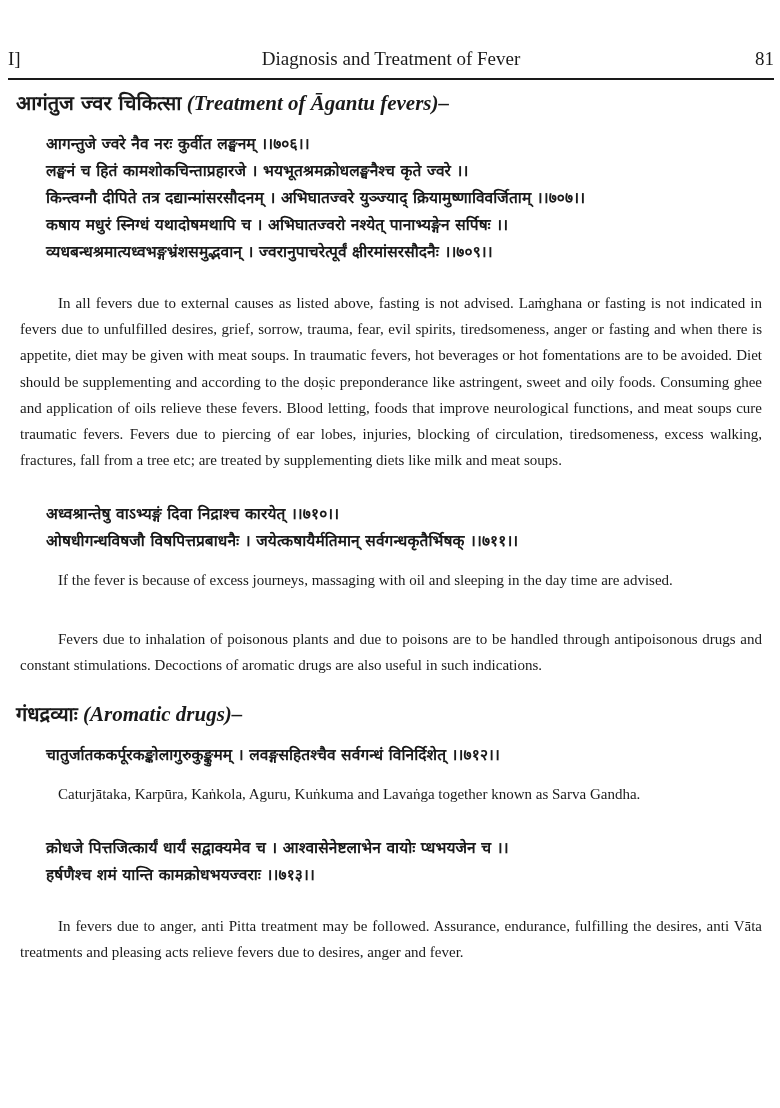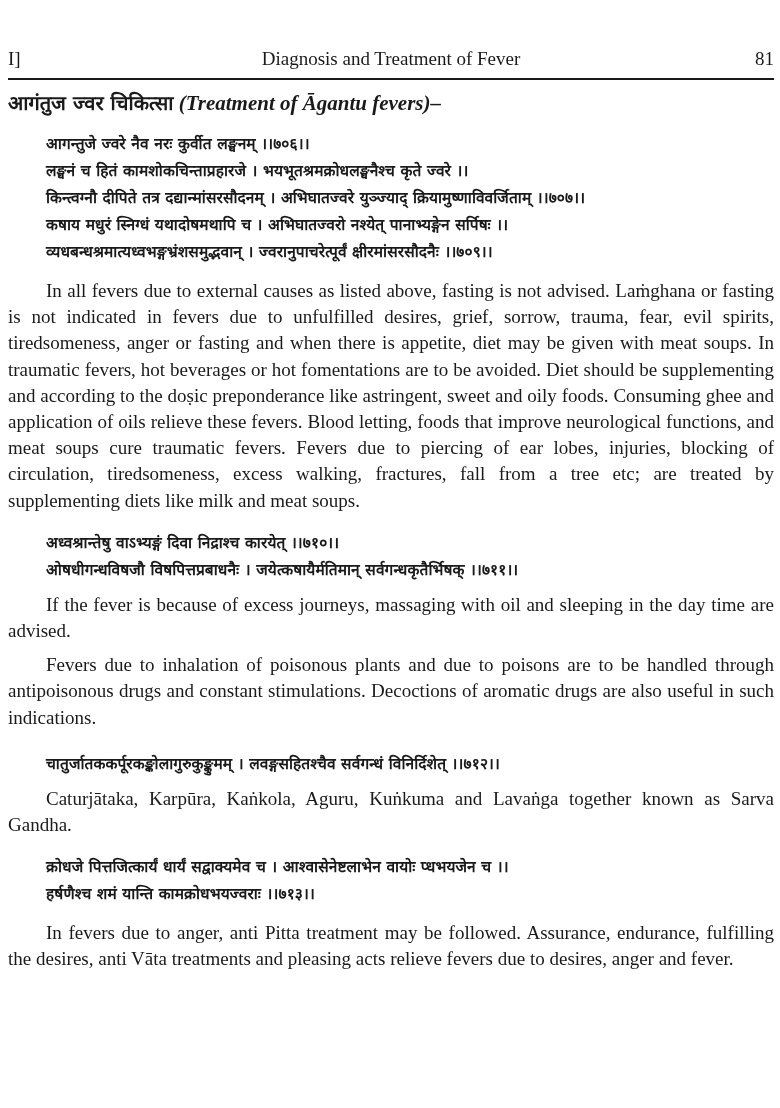--- a/index.html
+++ b/index.html
@@ -50,43 +50,44 @@
     .section-heading {
       font-size: 21px;
       line-height: 32px;
       font-weight: bold;
       margin: 0;
     }
     .section-heading .deva {
       font-family: "DejaVu Sans", sans-serif;
       font-weight: bold;
       font-size: 20px;
+      margin-left: 8px;
     }
     .section-heading .en {
       font-style: italic;
       font-weight: bold;
       font-family: "Liberation Serif", serif;
     }
     .verse {
       margin: 8px;
       padding-left: 30px;
     }
     .verse-line {
       font-family: "DejaVu Sans", sans-serif;
       font-weight: bold;
       font-size: 15.5px;
       line-height: 27px;
       white-space: nowrap;
       letter-spacing: 0.1px;
     }
     .para {
-      font-size: 19px;
+      font-size: 15px;
       line-height: 26.2px;
       text-align: justify;
-      margin: 0;
+      margin: 12px;
       text-indent: 38px;
     }
     .gap-s { height: 4px; }
     .gap-m { height: 8px; }
   </style>
 </head>
 <body>
 
 <div class="page">
 
@@ -120,20 +121,24 @@
     <div class="verse">
       <div class="verse-line">अध्वश्रान्तेषु वाऽभ्यङ्गं दिवा निद्राश्च कारयेत् ।।७१०।।</div>
       <div class="verse-line">ओषधीगन्धविषजौ  विषपित्तप्रबाधनैः  ।  जयेत्कषायैर्मतिमान्  सर्वगन्धकृतैर्भिषक्  ।।७११।।</div>
     </div>
 
     <p class="para">If the fever is because of excess journeys, massaging with oil and sleeping in the day time are advised.</p>
     <div class="gap-m"></div>
     <p class="para">Fevers due to inhalation of poisonous plants and due to poisons are to be handled through antipoisonous drugs and constant stimulations. Decoctions of aromatic drugs are also useful in such indications.</p>
     <div class="gap-m"></div>
 
+    <h2 class="section-heading">
+      <span class="deva">गंधद्रव्याः</span>
+      <span class="en">(Aromatic drugs)–</span>
+    </h2>
     <div class="gap-s"></div>
 
     <div class="verse">
       <div class="verse-line">चातुर्जातककर्पूरकङ्कोलागुरुकुङ्कुमम्  ।  लवङ्गसहितश्चैव  सर्वगन्धं  विनिर्दिशेत्  ।।७१२।।</div>
     </div>
 
     <p class="para">Caturjātaka, Karpūra, Kaṅkola, Aguru, Kuṅkuma and Lavaṅga together known as Sarva Gandha.</p>
     <div class="gap-m"></div>
 
     <div class="verse">

